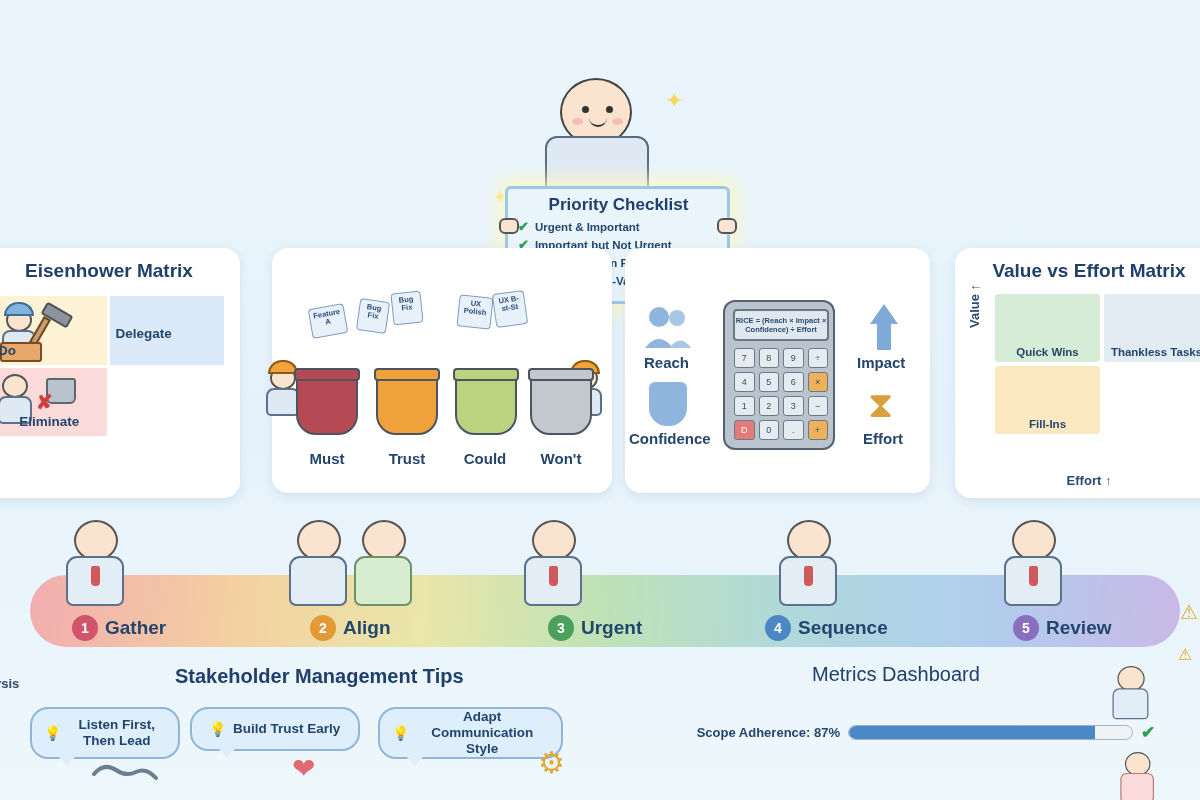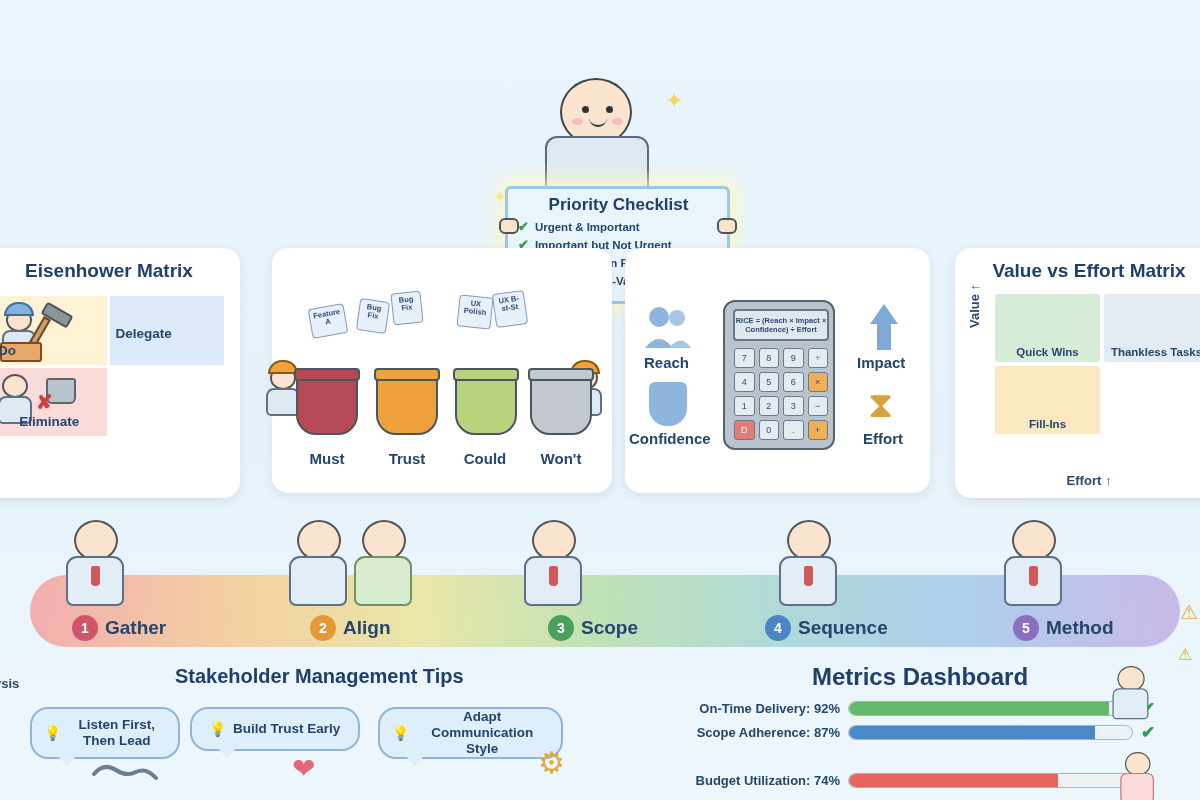--- a/index.html
+++ b/index.html
@@ -266,21 +266,21 @@
   .bubble::after {
     content: ""; position: absolute; bottom: -9px; left: 26px;
     width: 0; height: 0; border-left: 9px solid transparent; border-right: 9px solid transparent;
     border-top: 10px solid #dfeefb;
   }
   .bubble-dot { margin-right: 6px; font-size: 14px; }
 
   
   .metrics-title {
     position: absolute; left: 812px; top: 663px;
-    font-size: 24px; font-weight: bold; color: #20406b;
+    font-size: 20px; font-weight: normal; color: #20406b;
   }
   .metric-row {
     position: absolute; left: 678px; display: flex; align-items: center;
     width: 520px; height: 18px;
   }
   .metric-label {
     width: 170px; text-align: right; padding-right: 8px;
     font-size: 13px; font-weight: bold; color: #24466d; white-space: nowrap;
   }
   .bar-track {
@@ -490,29 +490,29 @@
   <div class="step" style="left:72px;top:615px;">
     <div class="step-num" style="background:#d0546a;">1</div>
     <div class="step-label">Gather</div>
   </div>
   <div class="step" style="left:310px;top:615px;">
     <div class="step-num" style="background:#e39a36;">2</div>
     <div class="step-label">Align</div>
   </div>
   <div class="step" style="left:548px;top:615px;">
     <div class="step-num" style="background:#4aa05c;">3</div>
-    <div class="step-label">Scope</div>
+    <div class="step-label">Urgent</div>
   </div>
   <div class="step" style="left:765px;top:615px;">
     <div class="step-num" style="background:#4a87c4;">4</div>
     <div class="step-label">Sequence</div>
   </div>
   <div class="step" style="left:1013px;top:615px;">
     <div class="step-num" style="background:#8a6ec0;">5</div>
-    <div class="step-label">Method</div>
+    <div class="step-label">Review</div>
   </div>
 
   <div class="tips-title">Stakeholder Management Tips</div>
 
   <div class="bubble" style="left:30px;top:707px;width:150px;height:52px;">
     <span class="bubble-dot">💡</span>
     <span>Listen First, Then Lead</span>
   </div>
   <div class="bubble" style="left:190px;top:707px;width:170px;height:44px;">
     <span class="bubble-dot">💡</span>
@@ -526,43 +526,30 @@
   <svg style="position:absolute;left:90px;top:752px;width:70px;height:40px;" viewBox="0 0 70 40">
     <path d="M4 22 q10 -12 22 -4 q10 7 20 2 q10 -5 20 6" stroke="#6c7f92" stroke-width="4" fill="none" stroke-linecap="round"></path>
   </svg>
   <div style="position:absolute;left:292px;top:752px;font-size:28px;color:#e06a72;">❤</div>
   <div style="position:absolute;left:538px;top:745px;font-size:30px;color:#e0a93a;">⚙</div>
 
   <div class="left-note">ysis</div>
 
   <div class="metrics-title">Metrics Dashboard</div>
 
-  <div class="metric-row" style="top:699px;">
-    <div class="metric-label">On-Time Delivery: 92%</div>
-    <div class="bar-track">
-      <div class="bar-fill" style="width:92%;background:#63b96b;"></div>
-    </div>
-    <div class="metric-ok">✔</div>
-  </div>
 
   <div class="metric-row" style="top:723px;">
     <div class="metric-label">Scope Adherence: 87%</div>
     <div class="bar-track">
       <div class="bar-fill" style="width:87%;background:#4a88c7;"></div>
     </div>
     <div class="metric-ok">✔</div>
   </div>
 
 
-  <div class="metric-row" style="top:771px;">
-    <div class="metric-label">Budget Utilization: 74%</div>
-    <div class="bar-track">
-      <div class="bar-fill" style="width:74%;background:#e4675f;"></div>
-    </div>
-  </div>
 
   <div class="walker" style="left:1110px;top:666px;transform:scale(.62);transform-origin:left top;">
     <div class="wh" style="left:12px;top:0;"></div>
     <div class="wb" style="left:4px;top:36px;"></div>
   </div>
   <div class="walker" style="left:1118px;top:752px;transform:scale(.58);transform-origin:left top;">
     <div class="wh" style="left:12px;top:0;"></div>
     <div class="wb" style="left:4px;top:36px;background:#fadada;border-color:#b97878;"></div>
   </div>
 

